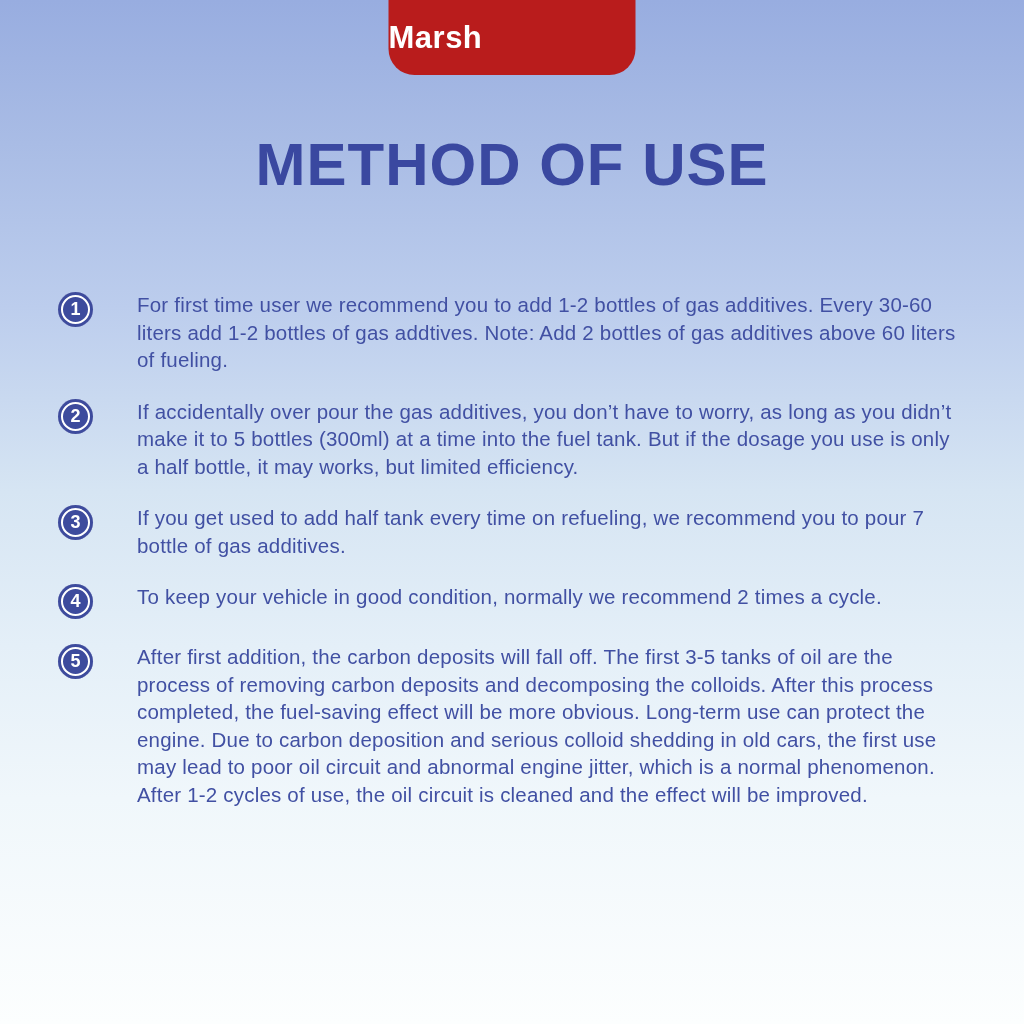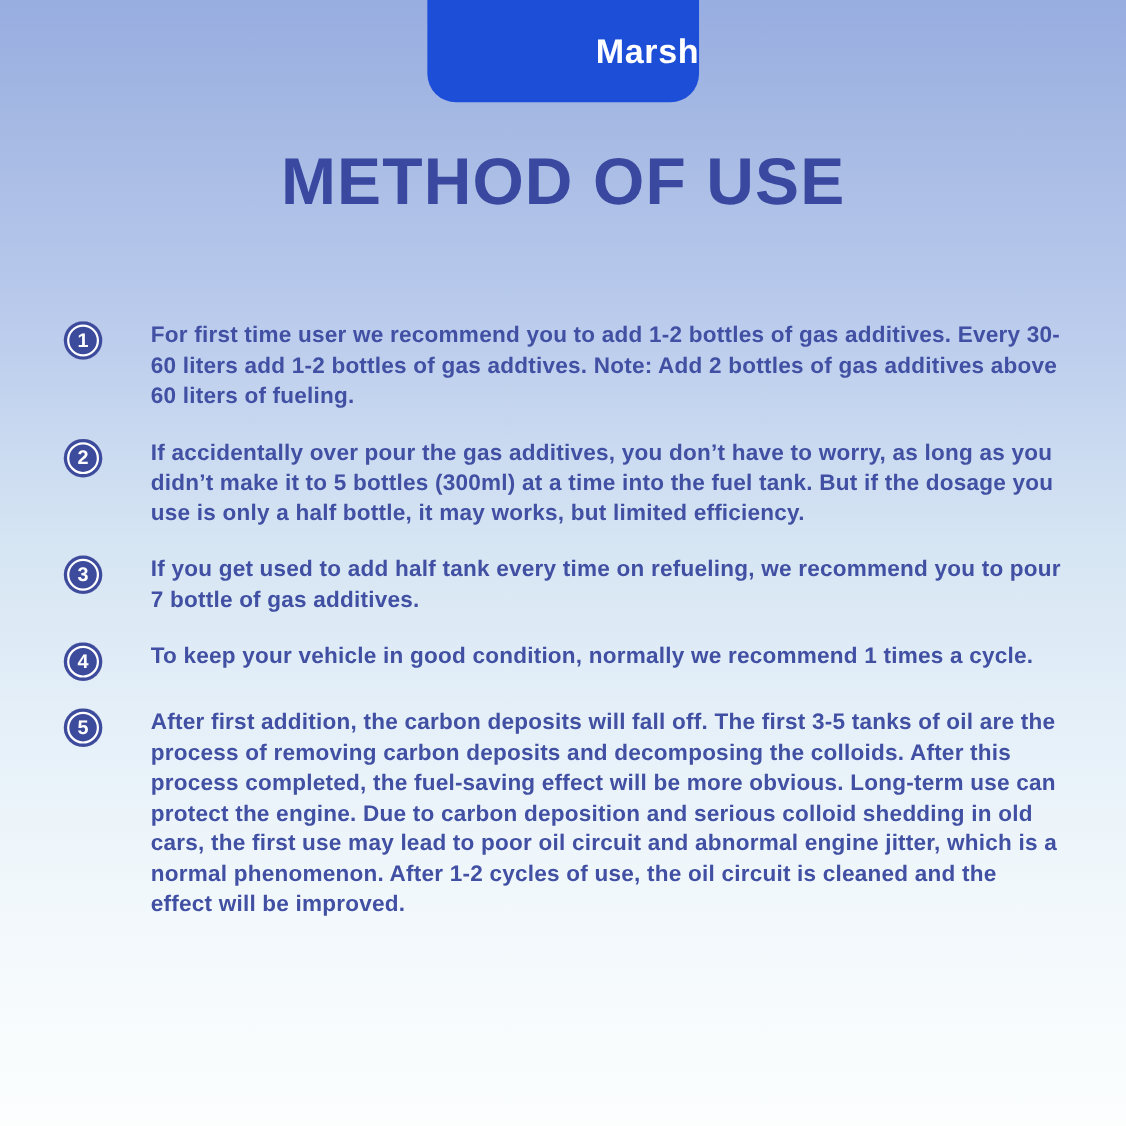--- a/index.html
+++ b/index.html
@@ -10,26 +10,26 @@
       #98ade0 0%, #a9bce5 14%, #bccded 30%,
       #d6e5f3 48%, #e4eff8 63%, #f0f7fb 78%, #fcfefe 100%);
     position: relative;
   }
   .brand-badge {
     position: absolute;
     top: 0;
     left: 50%;
     transform: translateX(-50%);
     width: 247px;
-    height: 93px;
-    background: #1d4ed8;
+    height: 75px;
+    background: #b91c1c;
     border-radius: 0 0 26px 26px;
     display: flex;
     align-items: center;
-    justify-content: flex-end;
+    justify-content: flex-start;
   }
   .brand-badge span {
     color: #ffffff;
     font-weight: bold;
     font-size: 31px;
     letter-spacing: 0.5px;
   }
   .page-title {
     position: absolute;
     top: 130px;
@@ -67,21 +67,21 @@
     justify-content: center;
     font-weight: bold;
     font-size: 18px;
     margin-top: 1px;
     box-shadow: inset 0 0 0 3px #3d4b9d, inset 0 0 0 5px #ffffff;
   }
   .step-text {
     margin-left: 44px;
     width: 828px;
     color: #4150a3;
-    font-weight: 700;
+    font-weight: 400;
     font-size: 20.5px;
     line-height: 27.5px;
     letter-spacing: 0.2px;
   }
 </style>
 </head>
 <body>
 
 <div class="brand-badge">
   <span>Marsh</span>
@@ -97,19 +97,19 @@
   <div class="step">
     <div class="step-num">2</div>
     <p class="step-text">If accidentally over pour the gas additives, you don’t have to worry, as long as you didn’t make it to 5 bottles (300ml) at a time into the fuel tank. But if the dosage you use is only a half bottle, it may works, but limited efficiency.</p>
   </div>
   <div class="step">
     <div class="step-num">3</div>
     <p class="step-text">If you get used to add half tank every time  on refueling, we recommend you to pour 7 bottle of gas additives.</p>
   </div>
   <div class="step">
     <div class="step-num">4</div>
-    <p class="step-text">To keep your vehicle in good condition, normally we recommend 1 times a cycle.</p>
+    <p class="step-text">To keep your vehicle in good condition, normally we recommend 2 times a cycle.</p>
   </div>
   <div class="step">
     <div class="step-num">5</div>
     <p class="step-text">After first addition, the carbon deposits will fall off. The first 3-5 tanks of oil are the process of removing carbon deposits and decomposing the colloids. After this process completed, the fuel-saving effect will be more obvious. Long-term use can protect the engine. Due to carbon deposition and serious colloid shedding in old cars, the first use may lead to poor oil circuit and abnormal engine jitter, which is a normal phenomenon. After 1-2 cycles of use, the oil circuit is cleaned and the effect will be improved.</p>
   </div>
 </div>
 
 </body></html>

